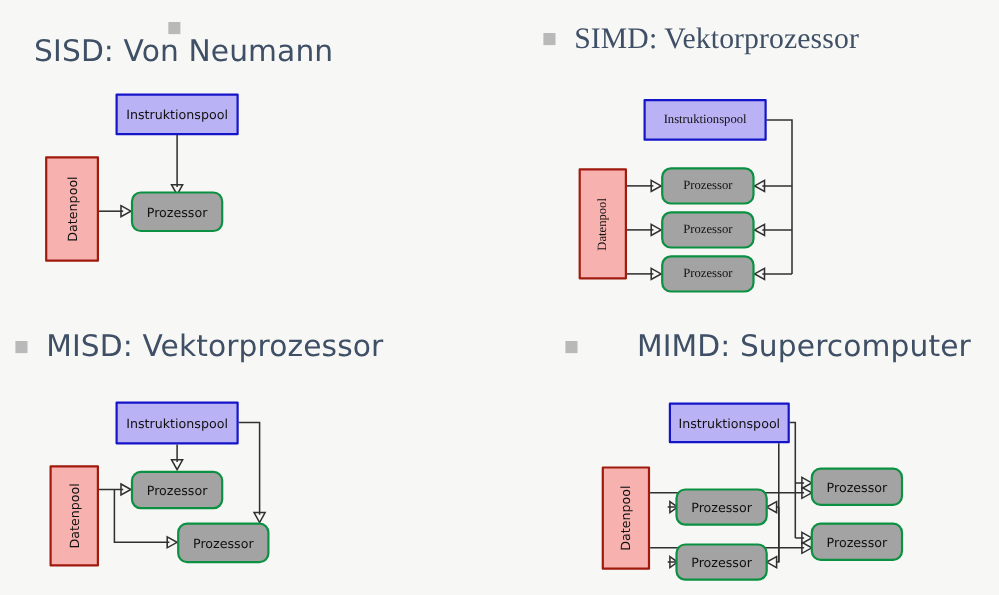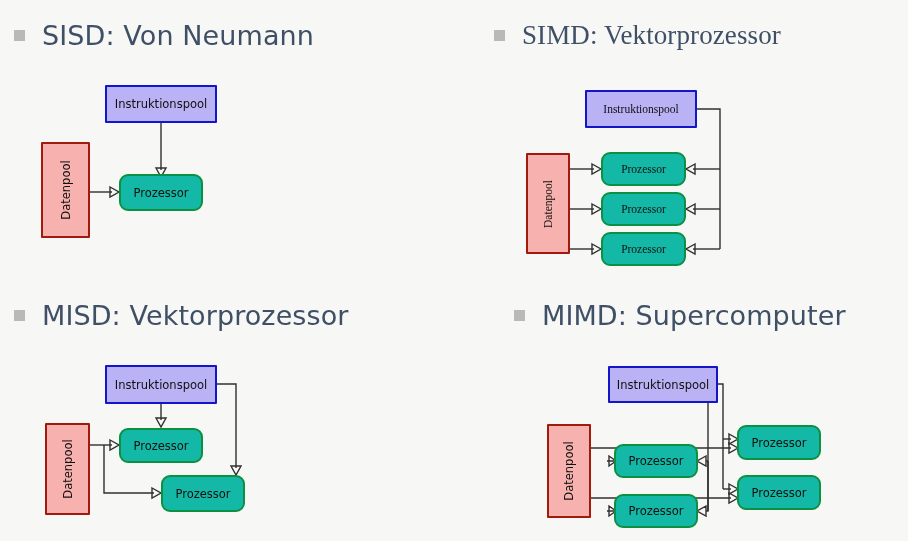--- a/index.html
+++ b/index.html
@@ -26,24 +26,24 @@
     width:11px;height:11px;background:#b9b9b9;
     display:inline-block;flex:0 0 auto;
   }
   .heading-text{
     font-size:27px;
     color:#3f5066;
     margin-left:17px;
     letter-spacing:0.1px;
     font-weight:400;
   }
-  #quad-sisd .heading{left:14px;top:20px;}
+  #quad-sisd .heading{left:14px;top:20px;flex-direction:column;}
   #quad-simd .heading{left:60px;top:20px;}
   #quad-misd .heading{left:14px;top:20px;}
-  #quad-mimd .heading{left:60px;top:20px;}
+  #quad-mimd .heading{left:60px;top:20px;gap:37px;}
 
   
   .diagram{position:absolute;left:0;top:0;width:100%;height:100%;}
 
   
   .node{
     position:absolute;
     box-sizing:border-box;
     display:flex;align-items:center;justify-content:center;
     font-size:11.5px;
@@ -60,21 +60,21 @@
     background:#f7b1ae;
     border:2.5px solid #a01a0e;
     border-radius:1px;
   }
   .node-data span{
     transform:rotate(-90deg);
     white-space:nowrap;
     display:block;
   }
   .node-proc{
-    background:#14b8a6;
+    background:#a3a3a3;
     border:2.5px solid #0b9141;
     border-radius:9px;
     align-items:center;
   }
 
   
   .wires{position:absolute;left:0;top:0;width:100%;height:100%;z-index:1;}
   .wires line, .wires path{stroke:#303030;stroke-width:1.4px;fill:none;}
 </style>
 </head>

